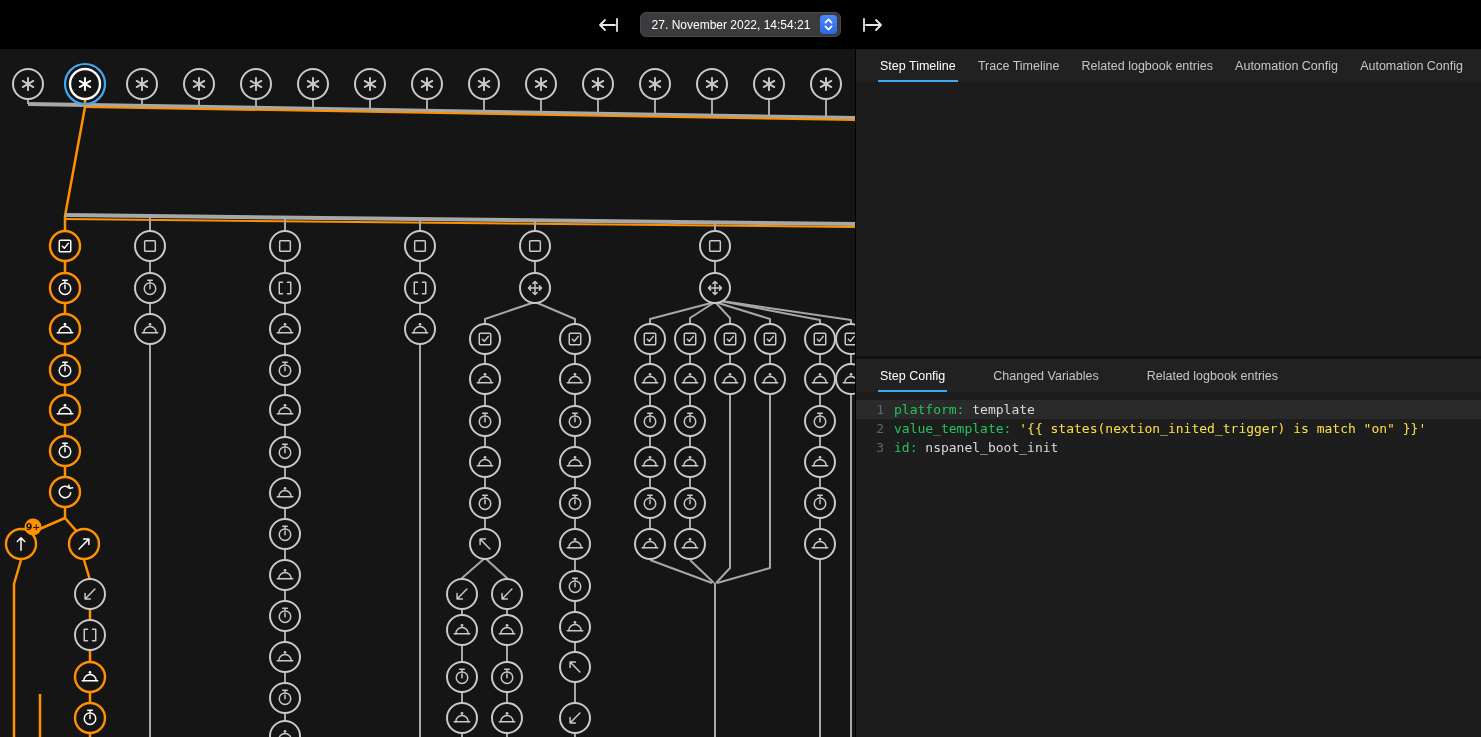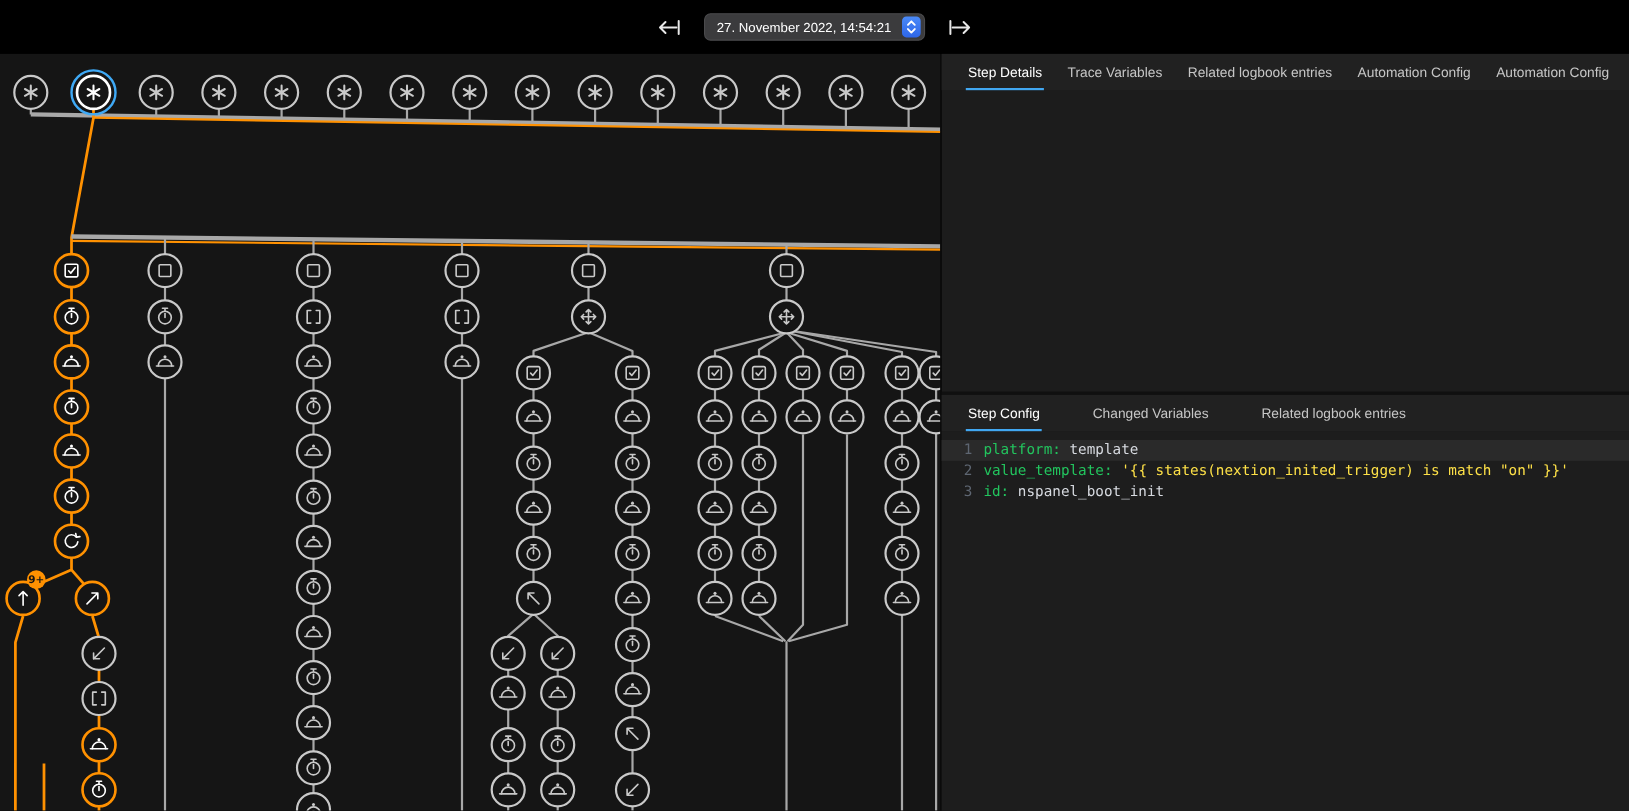--- a/index.html
+++ b/index.html
@@ -856,22 +856,22 @@
           <g transform="translate(33,527)">
             <circle r="8.5" fill="#ff9101"></circle>
             <text y="3.2" text-anchor="middle" font-size="9.5" font-weight="bold" fill="#141414">9+</text>
           </g>
         </svg>
     </div>
 
     <div class="side">
       <section class="card top">
         <nav class="tabs tabs-between" id="tabs1">
-            <span class="tab active">Step Details</span>
-            <span class="tab">Trace Variables</span>
+            <span class="tab active">Step Timeline</span>
+            <span class="tab">Trace Timeline</span>
             <span class="tab">Related logbook entries</span>
             <span class="tab">Automation Config</span>
             <span class="tab">Automation Config</span>
           </nav>
       </section>
 
       <section class="card bottom">
         <nav class="tabs tabs-start" id="tabs2">
             <span class="tab active">Step Config</span>
             <span class="tab">Changed Variables</span>

